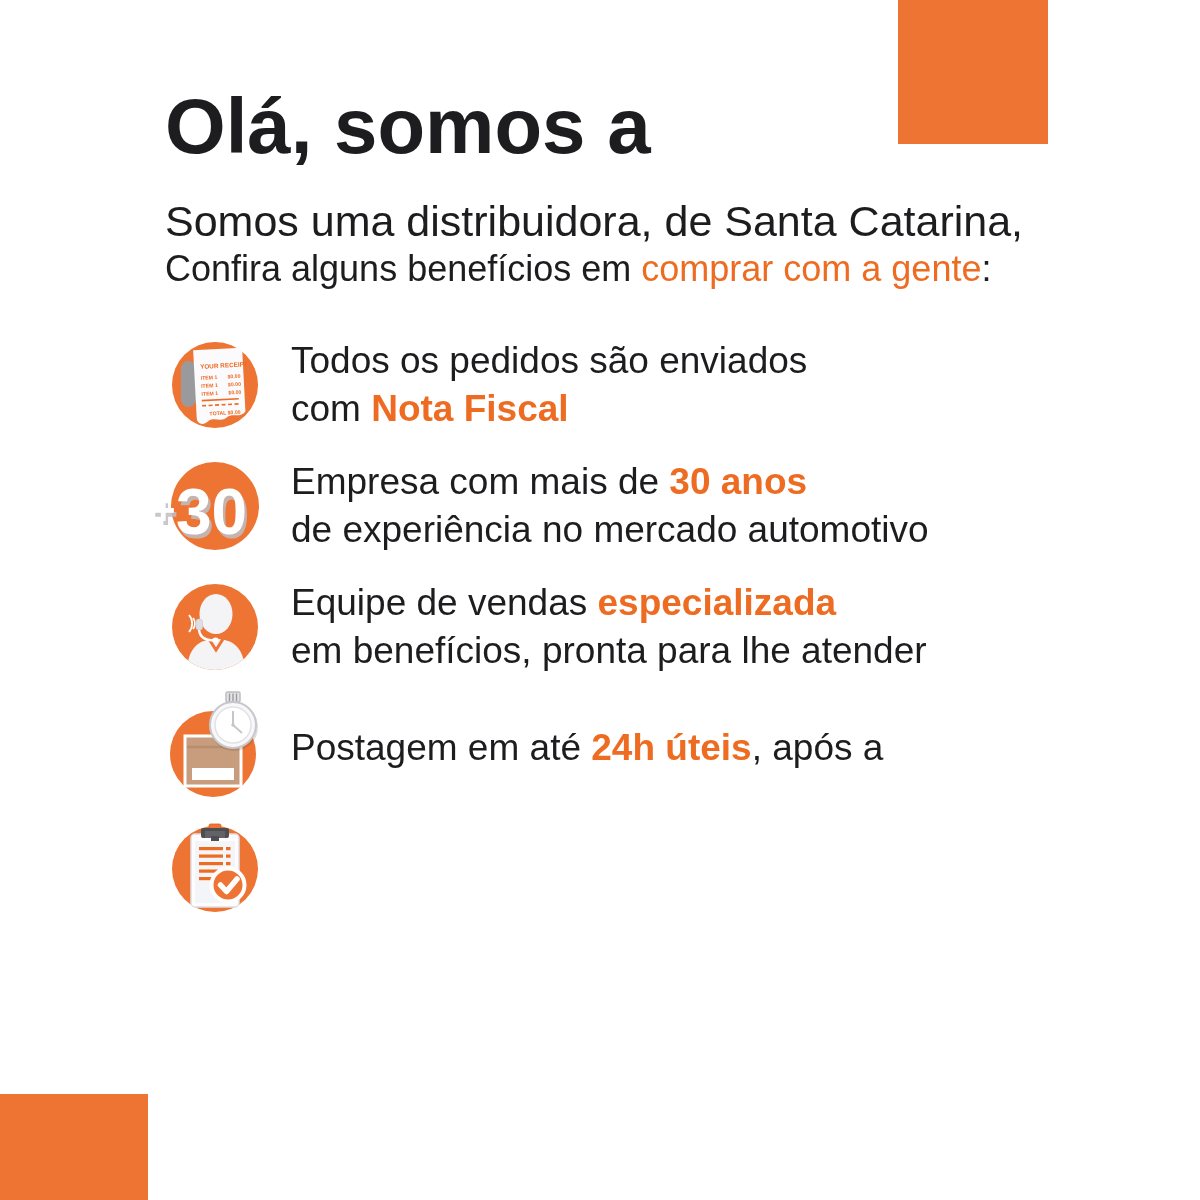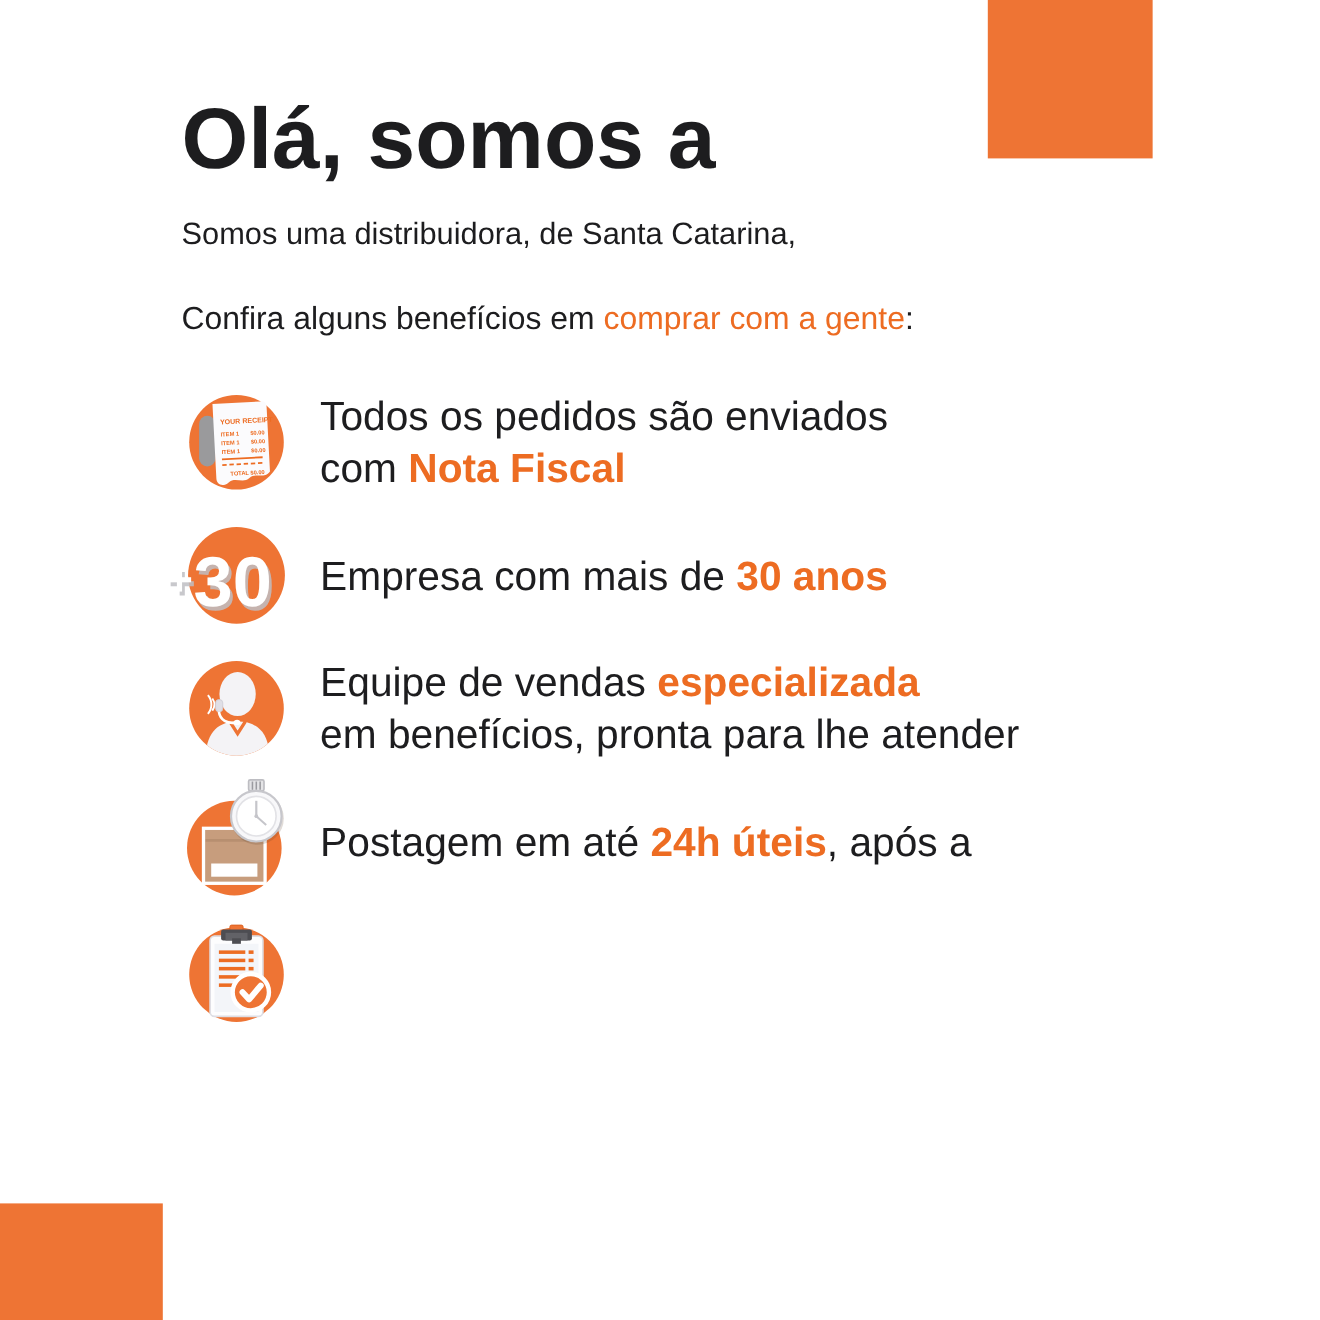--- a/index.html
+++ b/index.html
@@ -10,23 +10,23 @@
   body{font-family:"Liberation Sans",sans-serif;color:var(--ink);}
   .canvas{position:relative;width:1048px;height:1200px;background:#fff;overflow:hidden;}
   .sq{position:absolute;background:var(--shape);}
   .sq-tr{top:0;right:0;width:150px;height:144px;}
   .sq-bl{bottom:0;left:0;width:148px;height:106px;}
   .content{position:absolute;left:165px;top:84px;width:985px;}
   .title{font-weight:bold;font-size:78px;line-height:1.1;letter-spacing:0;}
   .title-line2{margin-top:2px;}
   .brand{color:var(--accent);display:inline-block;border-bottom:6px solid var(--accent);padding-bottom:9px;padding-right:10px;}
   .bang{color:var(--ink);}
-  .about{margin-top:26px;font-size:28px;line-height:1.2;font-weight:normal;}
+  .about{margin-top:26px;font-size:43px;line-height:1.2;font-weight:normal;}
   .about span{display:block;}
-  .intro{margin-top:44px;font-size:29px;line-height:1.2;}
+  .intro{font-size:36px;line-height:1.2;}
   .accent{color:var(--accent);}
   .benefits{list-style:none;margin-top:44px;}
   .benefit{display:flex;align-items:center;margin-bottom:21px;min-height:100px;}
   .icon-cell{flex:0 0 100px;width:100px;height:100px;margin-right:26px;position:relative;}
   .icon-cell svg{display:block;overflow:visible;}
   .icon-cell svg text{font-family:"Liberation Sans",sans-serif;}
   .benefit-text{font-size:37px;line-height:1.28;}
   .benefit-text .hl{color:var(--accent);font-weight:bold;}
   .plus30-cell svg{margin-left:-16px;}
   .ship-cell svg{margin-top:-13px;}
@@ -85,21 +85,21 @@
             <g fill="#BFBFC4" opacity="0.85" transform="translate(2.5,3.5)" font-weight="bold">
               <text x="2" y="68" font-size="42">+</text>
               <text x="27" y="78" font-size="64">30</text>
             </g>
             <g fill="#FFFFFF" font-weight="bold">
               <text x="2" y="68" font-size="42">+</text>
               <text x="27" y="78" font-size="64">30</text>
             </g>
           </svg>
         </div>
-        <p class="benefit-text"><span>Empresa com mais de </span><span class="hl">30 anos</span><br></p>
+        <p class="benefit-text"><span>Empresa com mais de </span><span class="hl">30 anos</span><br><span>de experiência no mercado automotivo</span></p>
       </li>
 
       <li class="benefit">
         <div class="icon-cell">
           <svg width="100" height="100" viewBox="0 0 100 100" aria-hidden="true">
             <defs>
                 <clipPath id="cpSup">
                   <circle cx="50" cy="50" r="43"></circle>
                 </clipPath>
               </defs>

